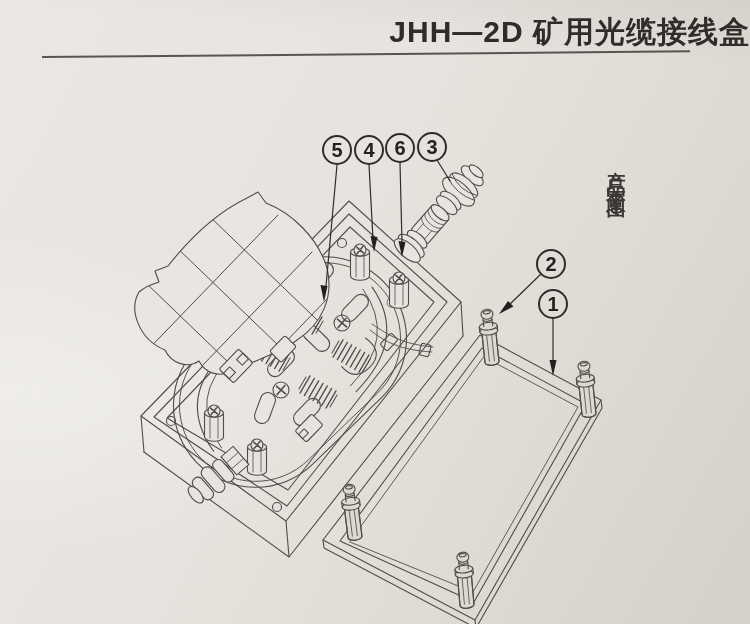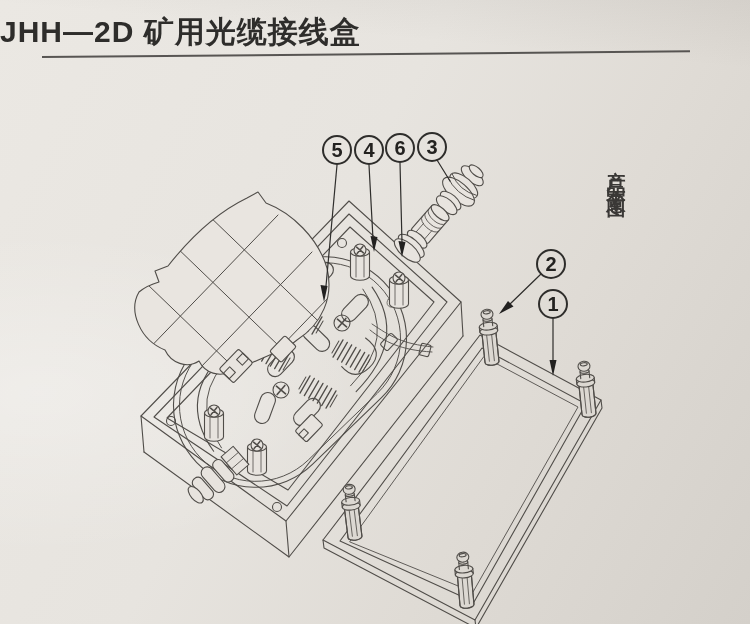--- a/index.html
+++ b/index.html
@@ -5,21 +5,21 @@
   html,body{margin:0;padding:0;background:#888;}
   .photo{
     position:relative;width:750px;height:624px;overflow:hidden;
     font-family:"Liberation Sans",sans-serif;
     background:
       linear-gradient(185deg, rgba(80,75,70,0.07), rgba(80,75,70,0) 10%),
       radial-gradient(520px 260px at 5% 63%, rgba(255,255,255,0.30), rgba(255,255,255,0) 62%),
       linear-gradient(118deg, #ebe8e3 0%, #e7e4df 42%, #dfdbd5 68%, #d4d0ca 100%);
   }
   .title{
-    position:absolute;top:12px;left:0;width:100%;text-align:left;
+    position:absolute;top:12px;left:0;width:100%;text-align:right;
     font-size:30px;font-weight:600;color:#2e2d2b;letter-spacing:1px;
   }
   .rule{
     position:absolute;left:42px;top:56px;width:648px;height:2px;
     background:#4b4947;transform:rotate(-0.5deg);transform-origin:left center;opacity:.92;
   }
   .vcap{
     position:absolute;left:603px;top:156px;height:160px;
     writing-mode:vertical-rl;text-orientation:upright;
     font-size:19px;letter-spacing:7px;color:#3a3836;font-weight:600;

